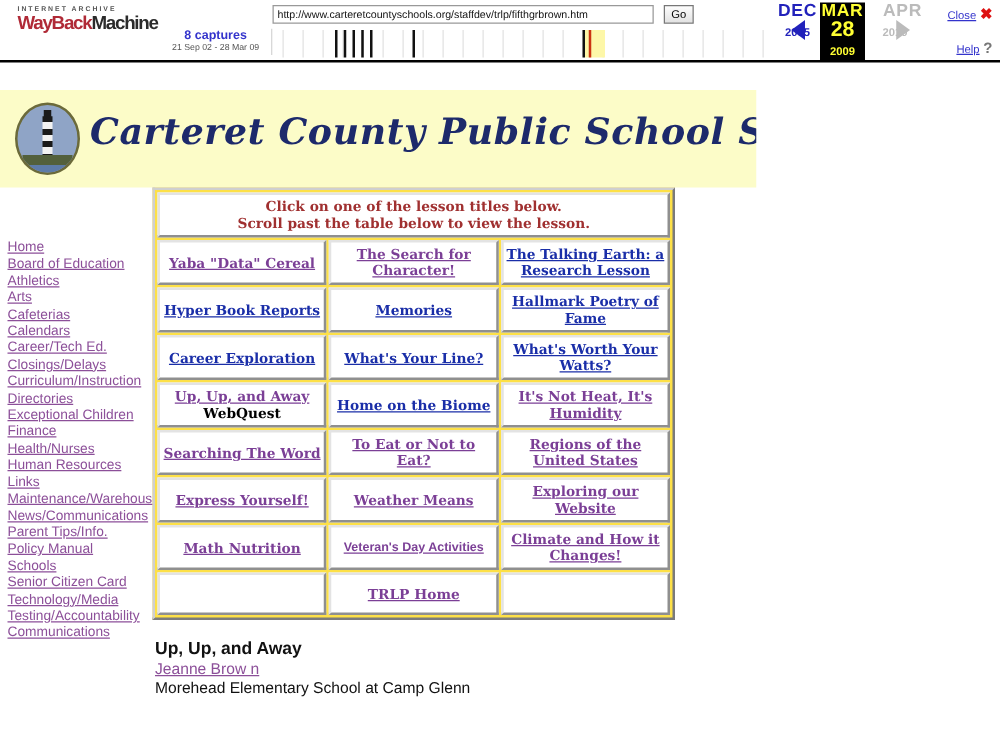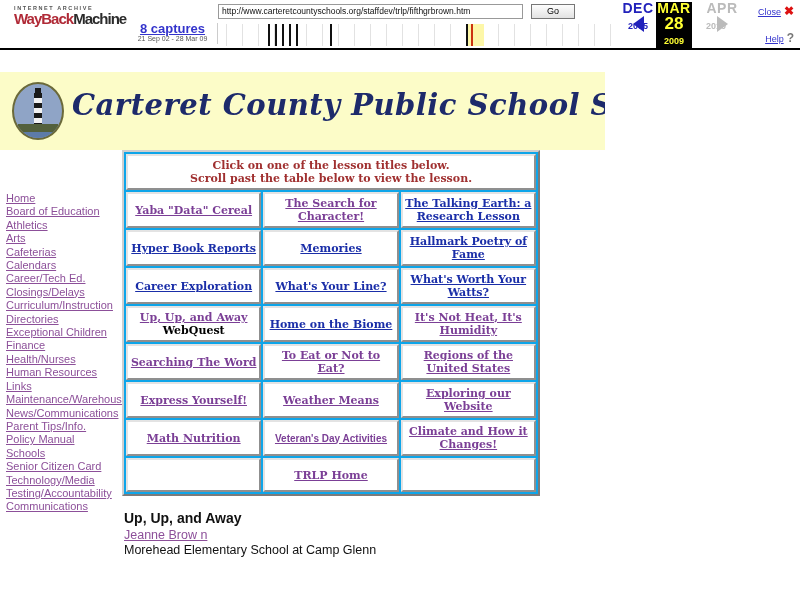--- a/index.html
+++ b/index.html
@@ -58,24 +58,23 @@
     position: absolute;
     left: 132px;
     top: 23px;
     width: 86px;
     text-align: center;
     border-right: 1px solid #cccccc;
     padding-right: 4px;
     box-sizing: border-box;
   }
   .wm-captures-count {
-    font-size: 13px;
+    font-size: 10px;
     font-weight: bold;
     color: #3333cc;
-    text-decoration: underline;
     cursor: pointer;
     display: block;
     line-height: 11px;
   }
   .wm-captures-range {
     font-size: 7px;
     color: #555555;
     display: block;
     line-height: 10px;
     white-space: nowrap;
@@ -101,21 +100,21 @@
     line-height: 13px;
     padding: 0 3px;
     color: #111111;
     white-space: nowrap;
     overflow: hidden;
     cursor: text;
   }
   .wm-go {
     position: absolute;
     left: 313px; top: 0;
-    width: 44px; height: 15px;
+    width: 24px; height: 15px;
     box-sizing: border-box;
     border: 1px solid #777777;
     background: linear-gradient(#fdfdfd, #e2e2e2);
     font-size: 9px;
     line-height: 13px;
     text-align: center;
     cursor: pointer;
     color: #000;
   }
 
@@ -333,21 +332,21 @@
     margin: 24px 0 9px 0;
     white-space: nowrap;
   }
 
   table.lessons {
     border-collapse: separate;
     border-spacing: 2px;
     width: 418px;
     margin-left: 2px;
     border: 2px outset #cfcfcf;
-    background: #0ea5e9;
+    background: #fde047;
     table-layout: fixed;
   }
   table.lessons td {
     border: 2px outset #e3e3e3;
     background: #ffffff;
     text-align: center;
     vertical-align: middle;
     padding: 3px 2px;
     height: 24px;
     font-family: "DejaVu Serif", "Liberation Serif", serif;

